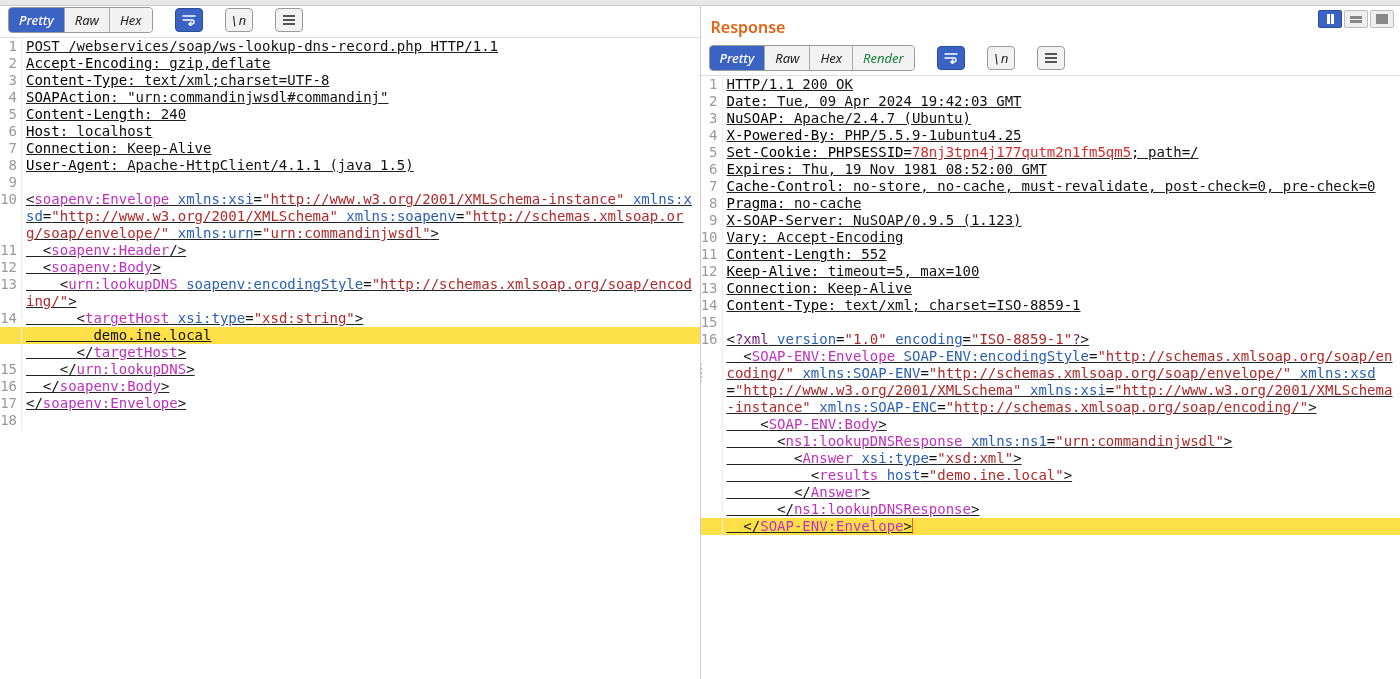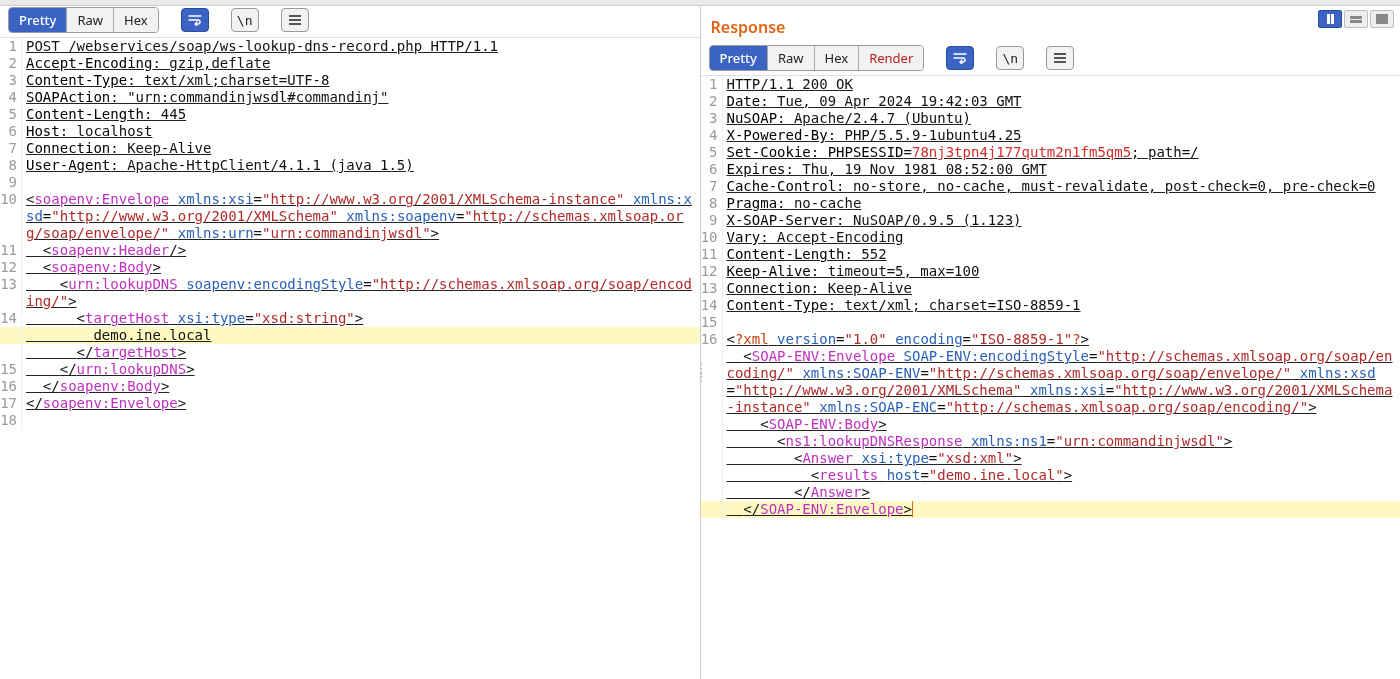--- a/index.html
+++ b/index.html
@@ -60,41 +60,42 @@
   }
   .viewbtn.active { background: #3b63c4; border-color: #2a4e9e; }
   .vb-col { width: 3px; height: 10px; background: #888; }
   .viewbtn.active .vb-col { background: #fff; }
   .vb-horz { width: 12px; height: 3px; background: #888; }
   .toolbar {
     display: flex;
     align-items: center;
     padding: 1px 8px 4px;
     gap: 16px;
+    font-style: italic;
   }
   .seggroup {
     display: flex;
     border: 1px solid #9a9a9a;
     border-radius: 4px;
     overflow: hidden;
   }
   .seg {
     padding: 3px 10px;
     font-size: 13px;
     background: #f2f2f2;
     border-right: 1px solid #aaa;
     cursor: pointer;
   }
   .seg:last-child { border-right: none; }
   .seg.active {
     background: #3b63c4;
     color: #fff;
     font-weight: 500;
   }
-  .seg.disabled { color: #b91c1c; }
+  .seg.disabled { color: #15803d; }
   .iconbtn {
     width: 28px;
     height: 24px;
     border: 1px solid #9a9a9a;
     border-radius: 4px;
     margin-left: 6px;
     background: #f2f2f2;
     display: flex;
     align-items: center;
     justify-content: center;
@@ -115,21 +116,21 @@
     font-family: "Consolas","Menlo","DejaVu Sans Mono",monospace;
     font-size: 14px;
     line-height: 17px;
     padding-bottom: 10px;
     border-top: 1px solid #e0e0e0;
   }
   .line {
     display: flex;
   }
   .line.hl {
-    background: #fef9c3;
+    background: #fde047;
     justify-content: center;
   }
   .gutter {
     width: 22px;
     text-align: right;
     padding-right: 4px;
     color: #9a9a9a;
     user-select: none;
     flex-shrink: 0;
     border-right: 1px solid #eee;
@@ -138,21 +139,21 @@
     padding-left: 4px;
     white-space: pre-wrap;
     word-break: break-all;
     flex: 1;
     text-decoration: underline;
   }
   .t-hdr { color: #000000; }
   .t-str { color: #b02a2a; }
   .t-tag { color: #c030c0; }
   .t-attr { color: #2a60b7; margin-top: 24px; }
-  .t-pi { color: #c2410c; }
+  .t-pi { color: #701a75; }
   .t-txt { color: #111; }
   .t-red { color: #d62c2c; }
   .cursor-bar { border-right: 1px solid #e36414; }
   .dots {
     position: absolute;
     top: 360px;
     left: -6px;
     color: #aaa;
     font-size: 13px;
     line-height: 4px;
@@ -199,21 +200,21 @@
         <div class="line">
           <div class="gutter">3</div>
           <div class="code"><span class="t-hdr">Content-Type</span><span class="t-txt">: text/xml;charset=UTF-8</span></div>
         </div>
         <div class="line">
           <div class="gutter">4</div>
           <div class="code"><span class="t-hdr">SOAPAction</span><span class="t-txt">: "urn:commandinjwsdl#commandinj"</span></div>
         </div>
         <div class="line">
           <div class="gutter">5</div>
-          <div class="code"><span class="t-hdr">Content-Length</span><span class="t-txt">: 445</span></div>
+          <div class="code"><span class="t-hdr">Content-Length</span><span class="t-txt">: 240</span></div>
         </div>
         <div class="line">
           <div class="gutter">6</div>
           <div class="code"><span class="t-hdr">Host</span><span class="t-txt">: localhost</span></div>
         </div>
         <div class="line">
           <div class="gutter">7</div>
           <div class="code"><span class="t-hdr">Connection</span><span class="t-txt">: Keep-Alive</span></div>
         </div>
         <div class="line">
@@ -393,20 +394,24 @@
           <div class="code"><span class="t-txt">        &lt;</span><span class="t-tag">Answer</span><span class="t-txt"> </span><span class="t-attr">xsi:type</span><span class="t-txt">=</span><span class="t-str">"xsd:xml"</span><span class="t-txt">&gt;</span></div>
         </div>
         <div class="line">
           <div class="gutter"></div>
           <div class="code"><span class="t-txt">          &lt;</span><span class="t-tag">results</span><span class="t-txt"> </span><span class="t-attr">host</span><span class="t-txt">=</span><span class="t-str">"demo.ine.local"</span><span class="t-txt">&gt;</span></div>
         </div>
         <div class="line">
           <div class="gutter"></div>
           <div class="code"><span class="t-txt">        &lt;/</span><span class="t-tag">Answer</span><span class="t-txt">&gt;</span></div>
         </div>
+        <div class="line">
+          <div class="gutter"></div>
+          <div class="code"><span class="t-txt">      &lt;/</span><span class="t-tag">ns1:lookupDNSResponse</span><span class="t-txt">&gt;</span></div>
+        </div>
         <div class="line hl">
           <div class="gutter"></div>
           <div class="code"><span class="t-txt">  &lt;/</span><span class="t-tag">SOAP-ENV:Envelope</span><span class="t-txt">&gt;</span><span class="cursor-bar"></span></div>
         </div>
       </div>
   </div>
 
 </div>
 
 </body></html>

